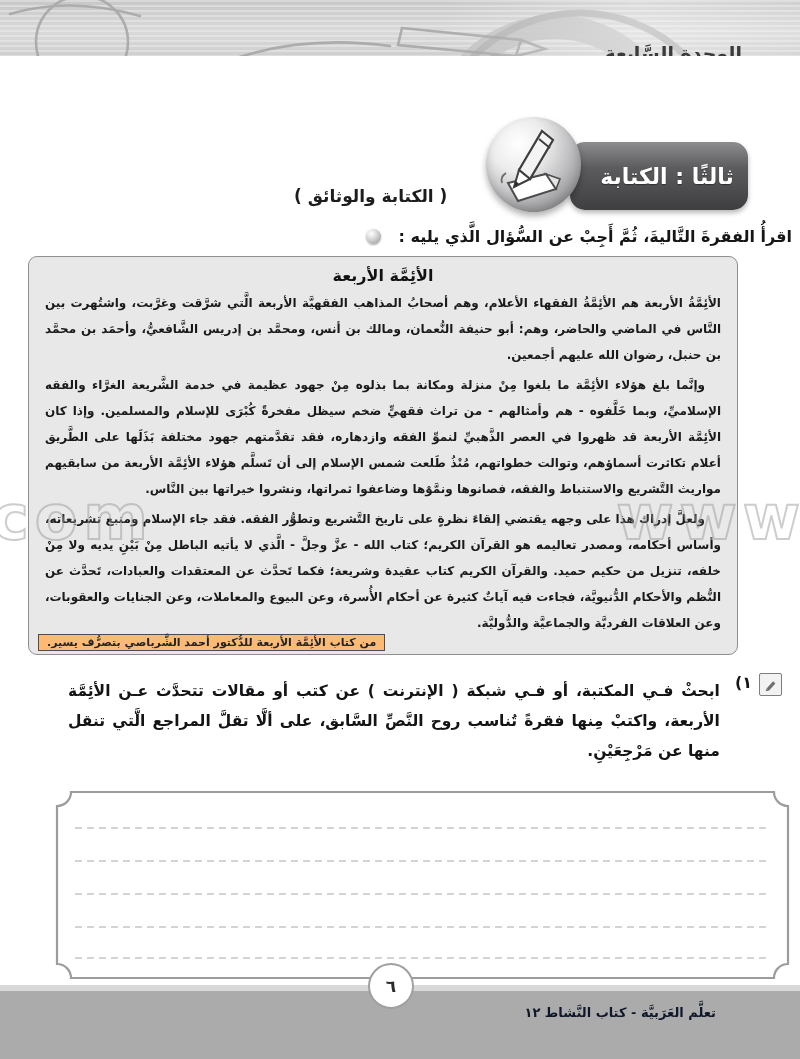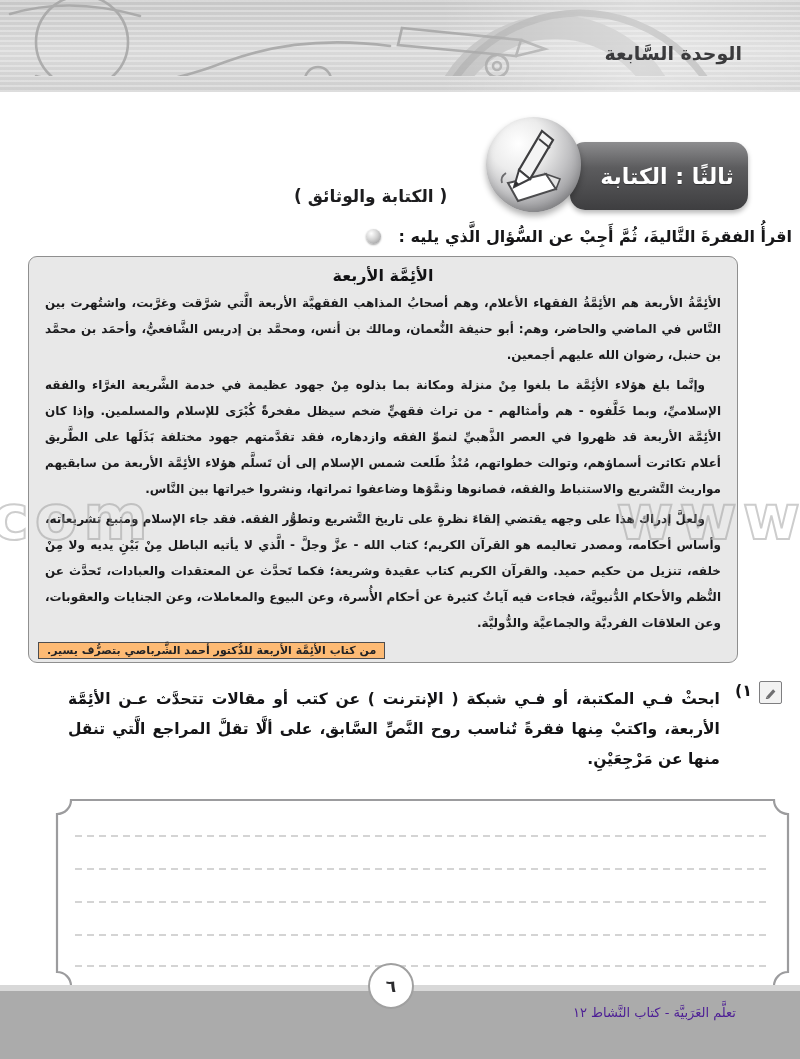--- a/index.html
+++ b/index.html
@@ -1,20 +1,20 @@
 <!DOCTYPE html>
 <html lang="ar" dir="rtl"><head>
 <meta charset="utf-8">
 <style>
   html,body{margin:0;padding:0;width:800px;height:1059px;overflow:hidden;background:#fff;
     font-family:"DejaVu Sans","Liberation Sans",sans-serif;direction:rtl;}
   .page{position:relative;width:800px;height:1059px;background:#fff;}
 
   
-  .header{position:absolute;top:0;left:0;width:800px;height:92px;
+  .header{position:absolute;top:0;left:0;width:800px;height:56px;
     background:
       repeating-linear-gradient(180deg, rgba(255,255,255,.30) 0 2px, rgba(0,0,0,0) 2px 5px),
       linear-gradient(180deg,#c7c7c7 0%,#d9d9d9 55%,#cfcfcf 100%);
     overflow:hidden;}
   .header .lighten{position:absolute;inset:0;
     background:linear-gradient(90deg, rgba(255,255,255,0) 55%, rgba(255,255,255,.35) 80%, rgba(255,255,255,.15) 100%);}
   .unit-title{position:absolute;top:42px;right:58px;font-size:19px;font-weight:bold;color:#3b3b3d;letter-spacing:.5px;}
 
   
   .banner{position:absolute;left:570px;top:142px;width:178px;height:68px;border-radius:15px;
@@ -32,21 +32,21 @@
   .ball{width:15px;height:15px;border-radius:50%;flex:0 0 auto;
     background:radial-gradient(circle at 35% 30%, #ffffff 0%, #d2d2d2 45%, #8e8e90 100%);
     box-shadow:0 1px 2px rgba(0,0,0,.35);}
 
   
   .content{position:absolute;top:256px;left:0;right:0;}
 
   .passage-box{position:relative;margin:0 62px 0 28px;direction:rtl;margin-left:28px;margin-right:62px;
     margin-right:62px;margin-left:28px;
     background:#e8e8e8;border:1.4px solid #8f8f8f;border-radius:9px;
-    padding:7px 12px 22px 12px;box-sizing:border-box;width:710px;}
+    padding:7px 12px 14px 12px;box-sizing:border-box;width:710px;}
   .passage-title{text-align:center;font-size:16px;font-weight:bold;color:#121214;margin:2px 0 5px 0;}
   .passage-box p{margin:4px;font-size:12px;font-weight:bold;color:#1a1a1c;line-height:26px;
     text-align:justify;text-justify:inter-word;}
   .passage-box p.indent{text-indent:16px;}
   .source-box{position:absolute;left:9px;bottom:3px;background:#fdba74;border:1px solid #4d4d4f;
     padding:1px 8px;font-size:11px;font-weight:bold;color:#232325;white-space:nowrap;}
 
   .question-row{display:flex;align-items:flex-start;gap:7px;margin:13px 18px 0 60px;}
   .q-icon{flex:0 0 auto;width:21px;height:21px;margin-top:5px;background:#f2f2f2;border:1.6px solid #7e7e80;
     border-radius:2px;display:flex;align-items:center;justify-content:center;}
@@ -59,21 +59,21 @@
   .writing-area svg{display:block;width:100%;height:100%;}
 
   
   .watermark{position:absolute;top:484px;left:-8px;right:-6px;height:66px;display:flex;
     justify-content:space-between;align-items:center;z-index:6;pointer-events:none;
     font-size:62px;font-weight:bold;letter-spacing:6px;color:rgba(255,255,255,.08);
     -webkit-text-stroke:2px rgba(150,150,150,.48);}
 
   
   .footer{position:absolute;left:0;right:0;bottom:0;height:68px;background:#ababab;border-top:6px solid #d8d8d8;}
-  .footer-title{position:absolute;right:64px;top:14px;font-size:13px;font-weight:normal;color:#4c1d95;}
+  .footer-title{position:absolute;right:84px;top:14px;font-size:13px;font-weight:bold;color:#0f172a;}
   .page-circle{position:absolute;left:368px;top:963px;width:42px;height:42px;border-radius:50%;
     background:#fff;border:2px solid #a0a0a0;z-index:4;display:flex;align-items:center;justify-content:center;
     font-size:17px;font-weight:bold;color:#2c2c2e;}
 </style>
 </head>
 <body>
 
 <div class="page">
 
   <div class="header">

